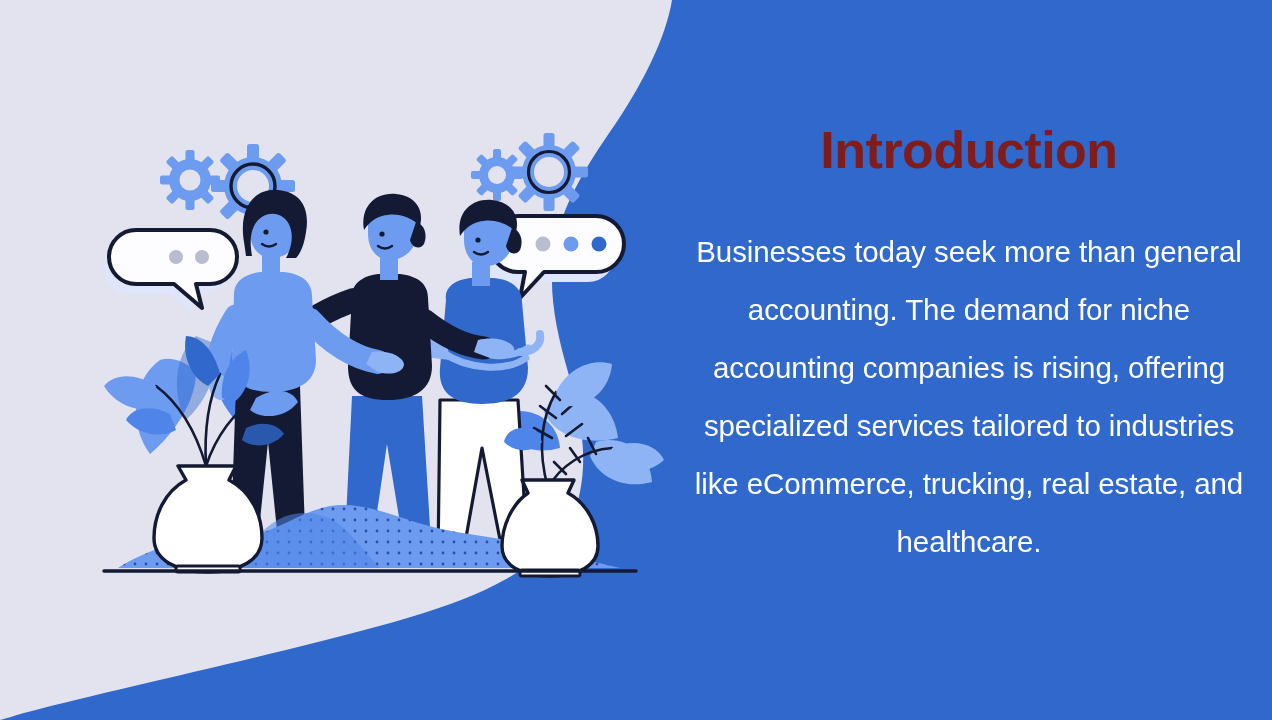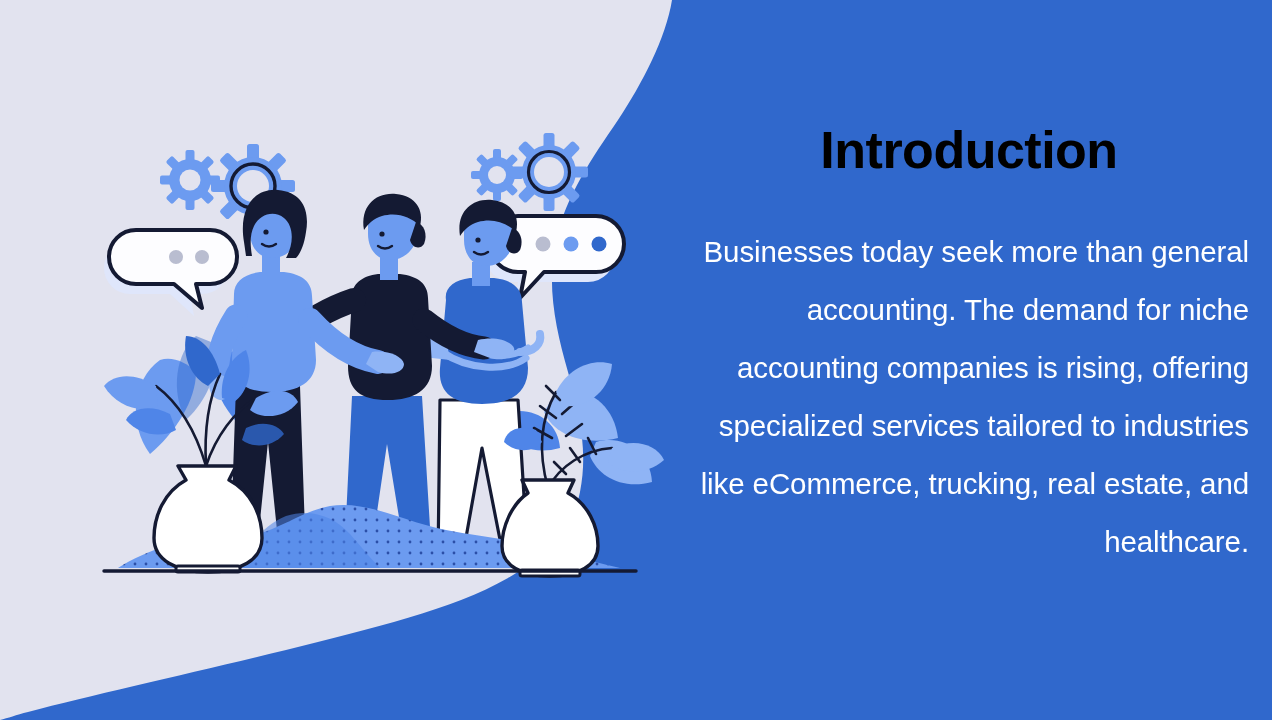--- a/index.html
+++ b/index.html
@@ -47,37 +47,37 @@
     display: flex;
     flex-direction: column;
     align-items: center;
     justify-content: flex-start;
     box-sizing: border-box;
     padding: 0 24px;
   }
   #slide-title {
     margin: 0;
     padding: 0;
-    color: #000000;
+    color: #7f1d1d;
     font-size: 52px;
     font-weight: 700;
     letter-spacing: -0.5px;
     line-height: 1.1;
     text-align: center;
     margin-top: 122px;
   }
   #slide-body {
     margin: 0;
     padding: 0;
     margin-top: 44px;
     color: #ffffff;
     font-size: 29.5px;
     font-weight: 500;
     line-height: 58px;
-    text-align: right;
+    text-align: center;
     width: 560px;
     letter-spacing: -0.1px;
   }
 </style>
 </head>
 <body>
 
 <div id="slide">
 
   <svg id="bg-svg" viewBox="0 0 1272 720" aria-hidden="true">

